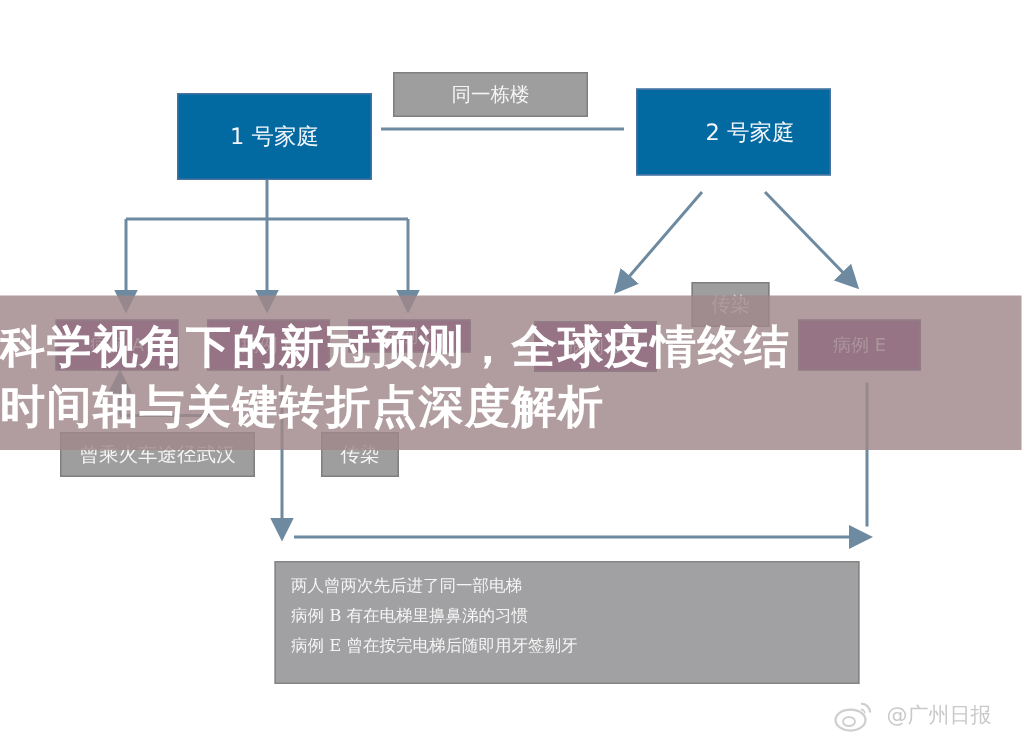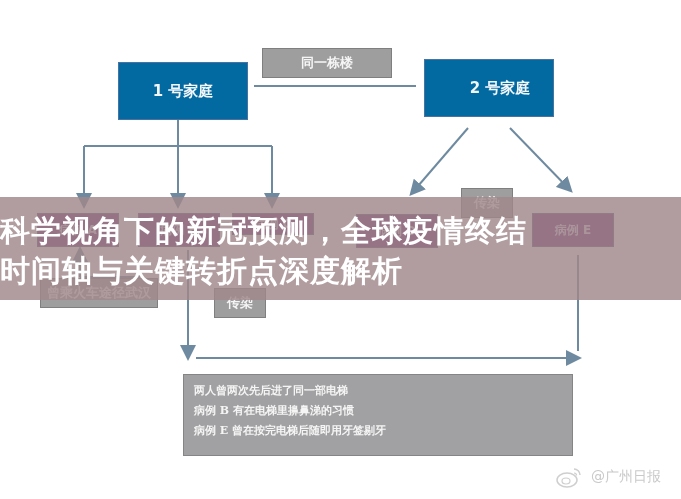--- a/index.html
+++ b/index.html
@@ -1,17 +1,17 @@
 <!DOCTYPE html>
 <html><head>
 <meta charset="utf-8">
 <style>
   html,body{margin:0;padding:0;}
   body{width:681px;height:499px;position:relative;background:#ffffff;overflow:hidden;font-family:"DejaVu Sans","Liberation Sans",sans-serif;}
-  .abs{position:absolute;box-sizing:border-box;font-weight:bold;}
+  .abs{position:absolute;box-sizing:border-box;}
   .blue-box{background:#0369a1;border:1px solid #4a72a0;color:#f2f6fb;display:flex;align-items:center;justify-content:center;font-size:15px;}
   .gray-box{background:#9e9e9e;border:1px solid #7f7f7f;color:#f5f5f5;display:flex;align-items:center;justify-content:center;font-family:"DejaVu Serif","Liberation Serif",serif;font-size:13px;}
   .case-box{background:#701a75;border:1px solid #4d5670;color:#d5d9e4;display:flex;align-items:center;justify-content:center;font-size:12px;}
   .note{background:#a1a1a3;border:1px solid #858585;color:#f5f5f5;font-family:"DejaVu Serif","Liberation Serif",serif;font-size:11px;line-height:20px;padding:6px 10px;}
   svg.lines{position:absolute;left:0;top:0;}
   .banner{position:absolute;left:0;top:197px;width:681px;height:103px;background:rgba(160,136,138,0.82);}
   .banner-line{position:absolute;left:0;width:681px;text-align:left;color:#ffffff;font-weight:bold;font-size:30px;letter-spacing:1px;}
   .watermark{position:absolute;left:556px;top:466px;color:#c9c9c9;font-size:14px;display:flex;align-items:center;gap:9px;}
 </style>
 </head>
@@ -46,21 +46,21 @@
 <div class="abs blue-box" style="left:424px;top:59px;width:130px;height:58px;padding-left:22px;">2 号家庭</div>
 
 <div class="abs gray-box" style="left:461px;top:188px;width:52px;height:30px;">传染</div>
 
 <div class="abs case-box" style="left:37px;top:213px;width:82px;height:34px;">病例 A</div>
 <div class="abs case-box" style="left:138px;top:213px;width:82px;height:34px;">病例 B</div>
 <div class="abs case-box" style="left:232px;top:213px;width:82px;height:22px;">病例 C</div>
 <div class="abs case-box" style="left:356px;top:214px;width:82px;height:34px;">病例 D</div>
 <div class="abs case-box" style="left:532px;top:213px;width:82px;height:34px;">病例 E</div>
 
-<div class="abs gray-box" style="left:40px;top:278px;width:118px;height:30px;">曾乘火车途径武汉</div>
+<div class="abs gray-box" style="left:40px;top:288px;width:130px;height:30px;">曾乘火车途径武汉</div>
 <div class="abs gray-box" style="left:214px;top:288px;width:52px;height:30px;">传染</div>
 
 <div class="abs note" style="left:183px;top:374px;width:390px;height:82px;">
   <div>两人曾两次先后进了同一部电梯</div>
   <div>病例 B 有在电梯里擤鼻涕的习惯</div>
   <div>病例 E 曾在按完电梯后随即用牙签剔牙</div>
 </div>
 
 <div class="banner">
   <div class="banner-line" style="top:14px;">科学视角下的新冠预测，全球疫情终结</div>

